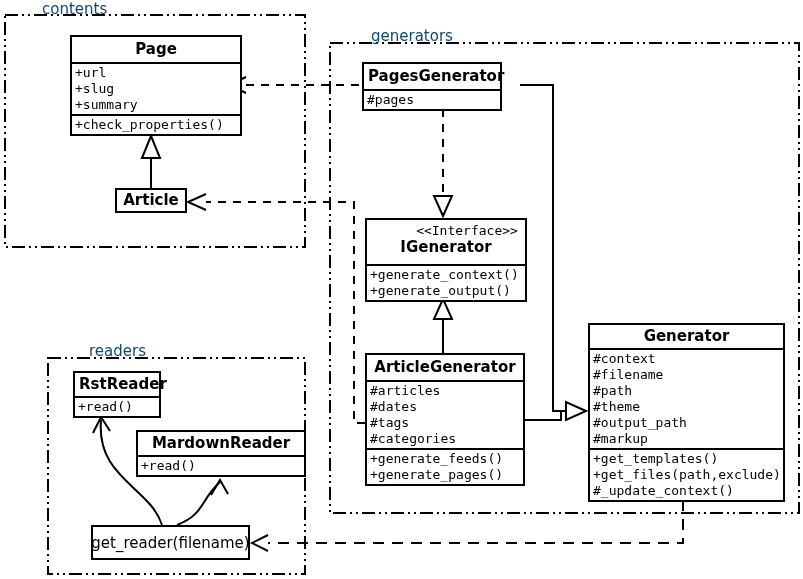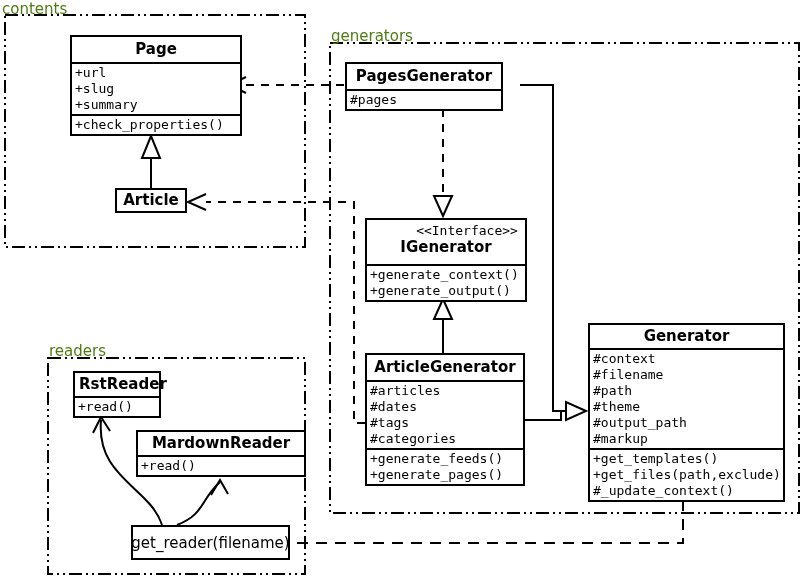--- a/index.html
+++ b/index.html
@@ -1,28 +1,28 @@
 <!DOCTYPE html>
 <html><head>
 <meta charset="utf-8">
 <style>
   html,body{margin:0;padding:0;background:#ffffff;}
   .canvas{position:relative;width:803px;height:579px;background:#fff;
           font-family:"DejaVu Sans",sans-serif;color:#000;overflow:hidden;}
   .wires{position:absolute;left:0;top:0;}
-  .pkg-label{position:absolute;font:15px "DejaVu Sans",sans-serif;color:#4d7c0f;}
+  .pkg-label{position:absolute;font:15px "DejaVu Sans",sans-serif;color:#0c4a6e;margin-left:40px;}
   .cls{position:absolute;background:#fff;border:2px solid #000;box-sizing:border-box;}
   .cls-title{font:bold 15px "DejaVu Sans",sans-serif;text-align:center;padding:3px 4px;line-height:19px;white-space:nowrap;}
   .cls-stereo{font:13px "DejaVu Sans Mono",monospace;text-align:center;line-height:15px;padding-top:3px;white-space:nowrap;margin-left:42px;}
   .cls-stereo-title{font:bold 15px "DejaVu Sans",sans-serif;text-align:center;line-height:19px;padding-bottom:7px;white-space:nowrap;}
   .cls-sec{border-top:2px solid #000;font:13px "DejaVu Sans Mono",monospace;padding:1px 3px;}
   .cls-sec div{line-height:16px;white-space:pre;}
   .fn-box{position:absolute;background:#fff;border:2px solid #000;box-sizing:border-box;
           display:flex;align-items:center;justify-content:center;
-          font:15px "DejaVu Sans",sans-serif;white-space:nowrap;margin-left:40px;}
+          font:15px "DejaVu Sans",sans-serif;white-space:nowrap;}
 </style>
 </head>
 <body>
 
 <div class="canvas">
 
   <svg class="wires" width="803" height="579" viewBox="0 0 803 579">
 
     <g stroke="#000" stroke-width="2" fill="none" stroke-dasharray="13,4,2,4,2,4">
       <rect x="5" y="15" width="300" height="232"></rect>
@@ -90,21 +90,21 @@
     </div>
     <div class="cls-sec">
       <div>+check_properties()</div>
     </div>
   </div>
 
   <div class="cls" style="left:115px;top:188px;width:72px">
     <div class="cls-title" style="padding:1px 4px">Article</div>
   </div>
 
-  <div class="cls" style="left:345px;top:62px;width:158px">
+  <div class="cls" style="left:362px;top:62px;width:140px">
     <div class="cls-title">PagesGenerator</div>
     <div class="cls-sec">
       <div>#pages</div>
     </div>
   </div>
 
   <div class="cls" style="left:365px;top:218px;width:162px">
     <div>
       <div class="cls-stereo">&lt;&lt;Interface&gt;&gt;</div>
       <div class="cls-stereo-title">IGenerator</div>

